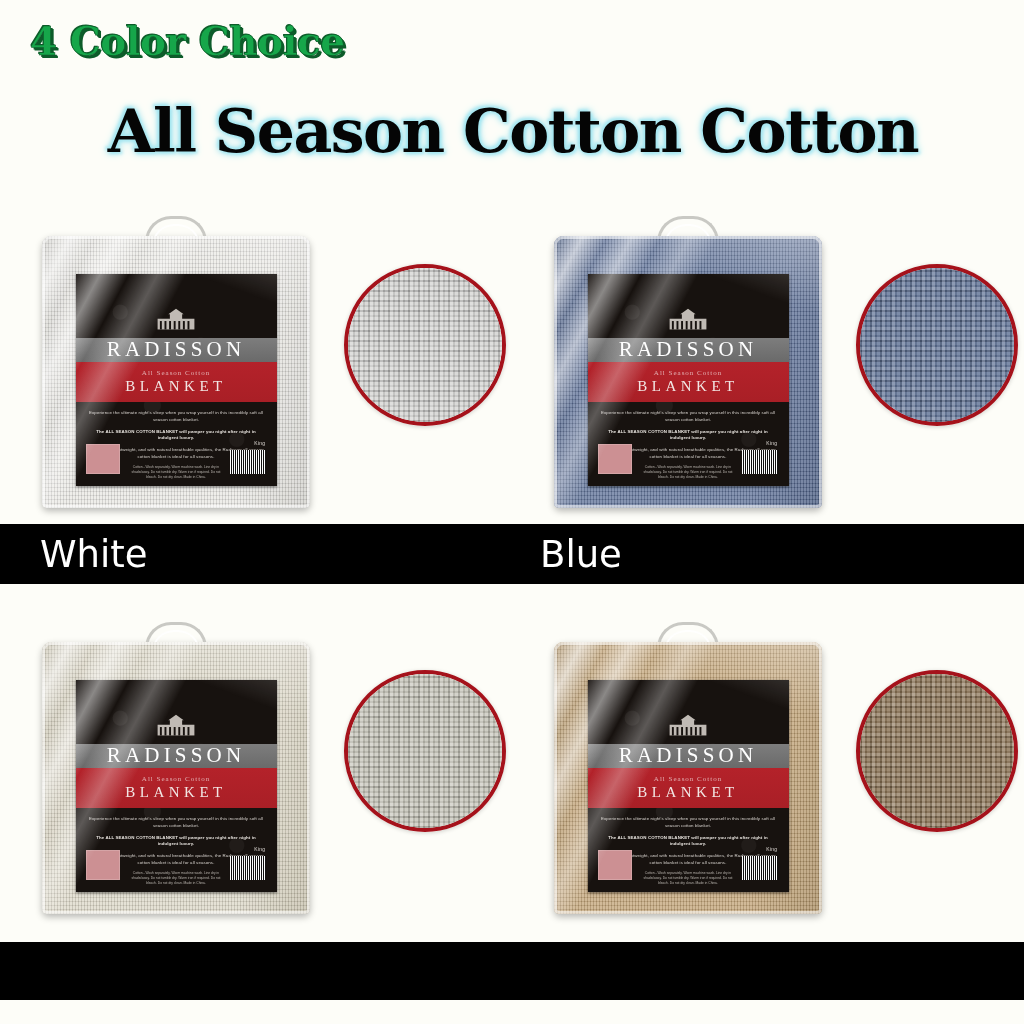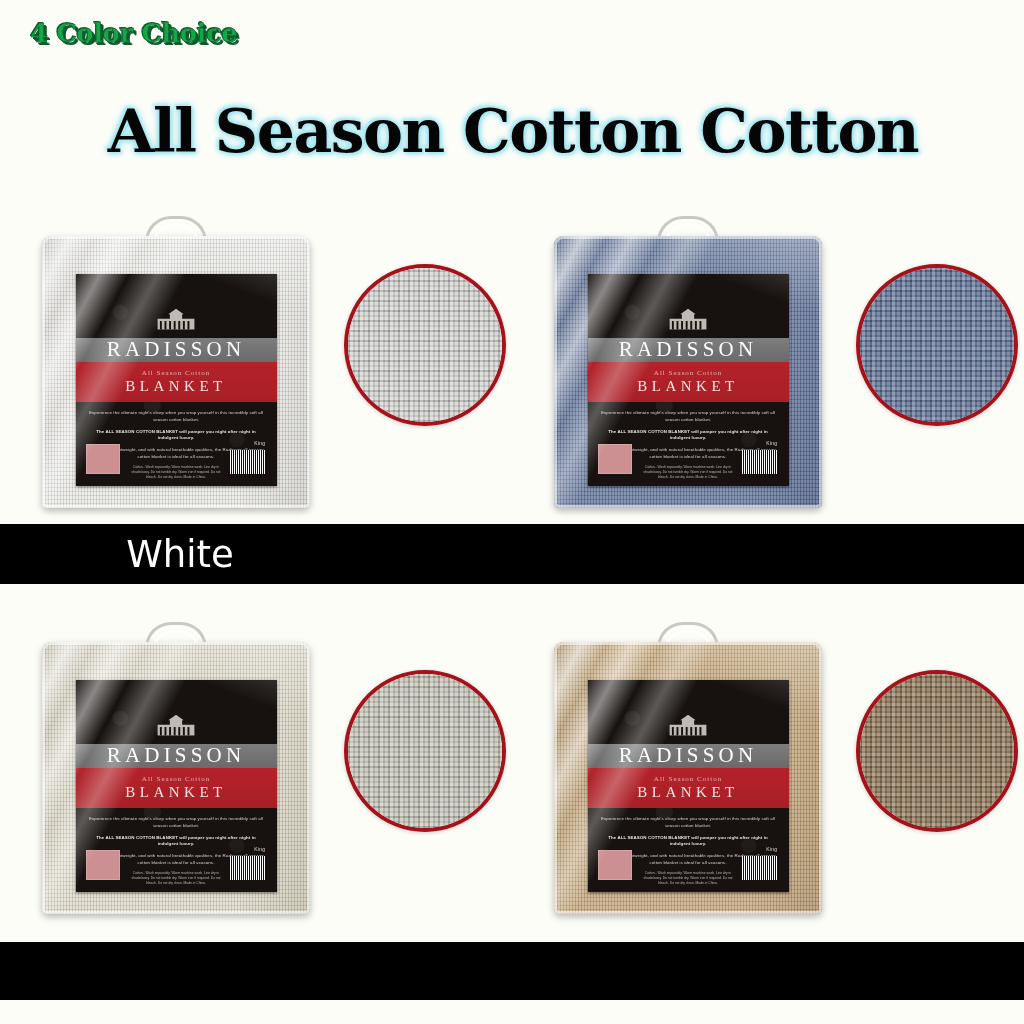--- a/index.html
+++ b/index.html
@@ -15,21 +15,21 @@
     position: relative;
   }
 
   
   .eyebrow {
     position: absolute;
     left: 30px;
     top: 18px;
     font-family: "DejaVu Serif", serif;
     font-weight: bold;
-    font-size: 26px;
+    font-size: 39px;
     letter-spacing: -0.5px;
     color: #16a64a;
     text-shadow:
        2px 2px 0 #0d5c2a,
        3px 3px 0 #0d5c2a,
       -1px -1px 0 #0d5c2a;
     -webkit-text-stroke: 0.6px #0d5c2a;
     white-space: nowrap;
   }
   .main-title {
@@ -317,21 +317,20 @@
   .caption {
     position: absolute;
     top: 50%;
     transform: translateY(-50%);
     color: #fff;
     font-family: "DejaVu Sans", sans-serif;
     font-size: 37px;
     font-weight: normal;
     letter-spacing: 0px;
     white-space: nowrap;
-    text-align: center;
   }
   .caption.left  { left: 40px;  width: 280px; }
   .caption.right { left: 540px; width: 280px; }
 </style>
 </head>
 <body style="background: rgb(253, 253, 248);">
 
 <div class="eyebrow" style="color: rgb(22, 166, 74);">4 Color Choice</div>
 <div class="main-title">All Season Cotton Cotton</div>
 
@@ -422,20 +421,21 @@
       <div class="bag-edge"></div>
     </div>
     <div class="swatch-circle" style="border-color: rgb(165, 18, 27);">
       <div class="swatch-weave" style="background-color: rgb(95, 114, 150);"></div>
     </div>
   </div>
 </div>
 
 <div class="caption-bar top">
   <div class="caption left">White</div>
+  <div class="caption right">Blue</div>
 </div>
 
 <div class="cell r2 c1">
   <div class="cell-inner">
     <div class="package">
       <div class="handle"></div>
       <div class="bag-body" style="background: linear-gradient(100deg, rgb(196, 190, 169) 0%, rgb(221, 216, 200) 18%, rgb(221, 216, 200) 76%, rgb(196, 190, 169) 100%);">
         <div class="weave"></div>
         <div class="label">
           <svg class="crest" viewBox="0 0 60 30">

